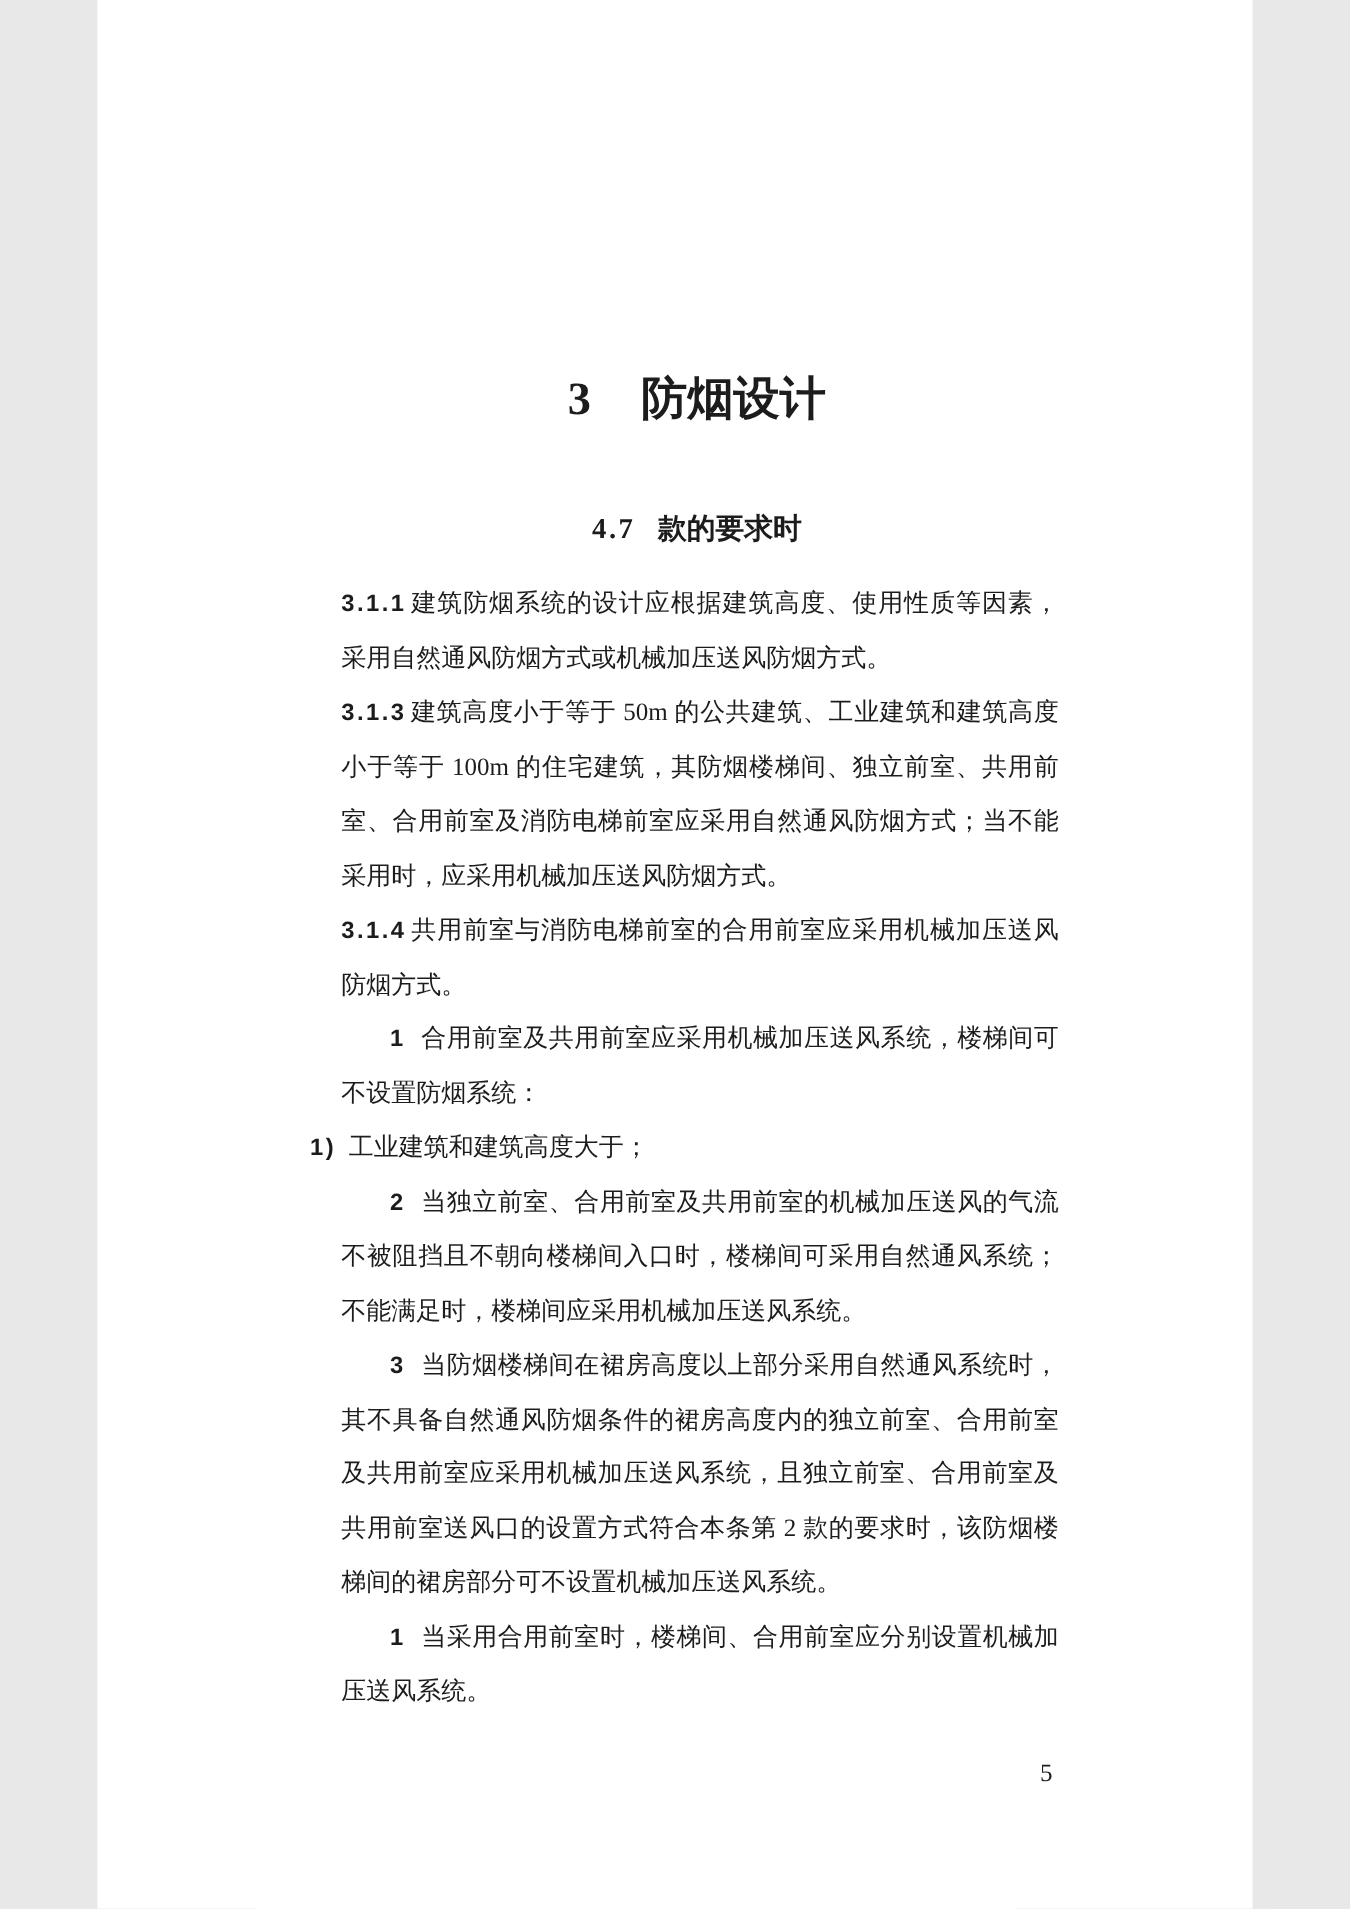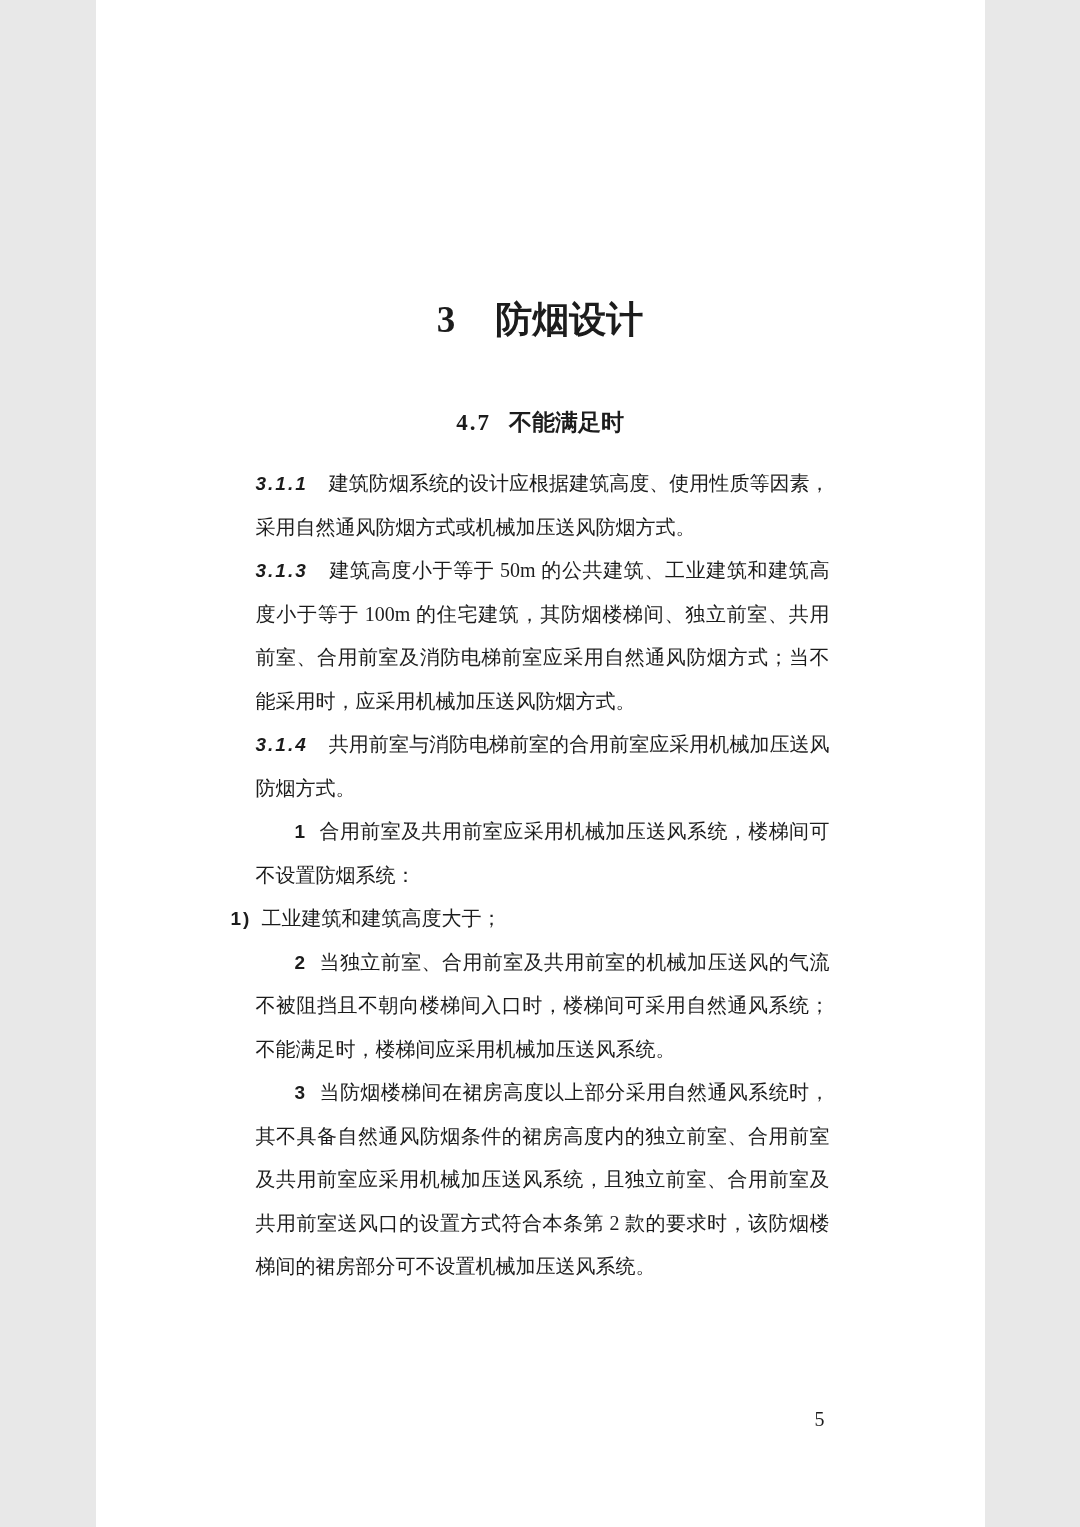--- a/index.html
+++ b/index.html
@@ -9,20 +9,21 @@
   }
   .page {
     position: relative;
     width: 889px;
     height: 1527px;
     margin: 0 auto;
     background: #ffffff;
     color: #1c1c1c;
     font-family: "Liberation Serif", "DejaVu Serif", serif;
     overflow: hidden;
+    padding-left: 35px;
   }
   .chapter-title {
     margin-top: 296px;
     text-align: center;
     font-weight: bold;
     font-size: 37px;
     line-height: 48px;
     white-space: nowrap;
   }
   .chapter-title .chap-num {
@@ -52,21 +53,21 @@
     text-align: justify;
   }
   .num {
     font-family: "Liberation Sans", "DejaVu Sans", sans-serif;
     font-weight: bold;
     font-size: 19px;
     letter-spacing: 2px;
   }
   
   .p-clause { text-indent: 0; }
-  .p-clause .num { margin-right: 21px; font-style: italic; }
+  .p-clause .num { margin-right: 3px; }
   
   .p-item { text-indent: 39px; }
   .p-item .num { margin-right: 12px; }
   
   .p-subitem {
     padding-left: 80px;
     text-indent: -25px;
   }
   .p-subitem .num { margin-right: 10px; }
   .page-number {
@@ -80,28 +81,29 @@
 </head>
 <body>
 
 <div class="page">
 
   <div class="chapter-title">
     <span class="chap-num">3</span><span>防烟设计</span>
   </div>
 
   <div class="section-heading">
-    <span class="sec-num">4.7</span><span>不能满足时</span>
+    <span class="sec-num">4.7</span><span>款的要求时</span>
   </div>
 
   <div class="content">
       <p class="p-clause"><span class="num">3.1.1</span><span>建筑防烟系统的设计应根据建筑高度、使用性质等因素，采用自然通风防烟方式或机械加压送风防烟方式。</span></p>
       <p class="p-clause"><span class="num">3.1.3</span><span>建筑高度小于等于 50m 的公共建筑、工业建筑和建筑高度小于等于 100m 的住宅建筑，其防烟楼梯间、独立前室、共用前室、合用前室及消防电梯前室应采用自然通风防烟方式；当不能采用时，应采用机械加压送风防烟方式。</span></p>
       <p class="p-clause"><span class="num">3.1.4</span><span>共用前室与消防电梯前室的合用前室应采用机械加压送风防烟方式。</span></p>
       <p class="p-item"><span class="num">1</span><span>合用前室及共用前室应采用机械加压送风系统，楼梯间可不设置防烟系统：</span></p>
       <p class="p-subitem"><span class="num">1)</span><span>工业建筑和建筑高度大于；</span></p>
       <p class="p-item"><span class="num">2</span><span>当独立前室、合用前室及共用前室的机械加压送风的气流不被阻挡且不朝向楼梯间入口时，楼梯间可采用自然通风系统；不能满足时，楼梯间应采用机械加压送风系统。</span></p>
       <p class="p-item"><span class="num">3</span><span>当防烟楼梯间在裙房高度以上部分采用自然通风系统时，其不具备自然通风防烟条件的裙房高度内的独立前室、合用前室及共用前室应采用机械加压送风系统，且独立前室、合用前室及共用前室送风口的设置方式符合本条第 2 款的要求时，该防烟楼梯间的裙房部分可不设置机械加压送风系统。</span></p>
+      <p class="p-item"><span class="num">1</span><span>当采用合用前室时，楼梯间、合用前室应分别设置机械加压送风系统。</span></p>
     </div>
 
   <div class="page-number">5</div>
 
 </div>
 
 </body></html>

